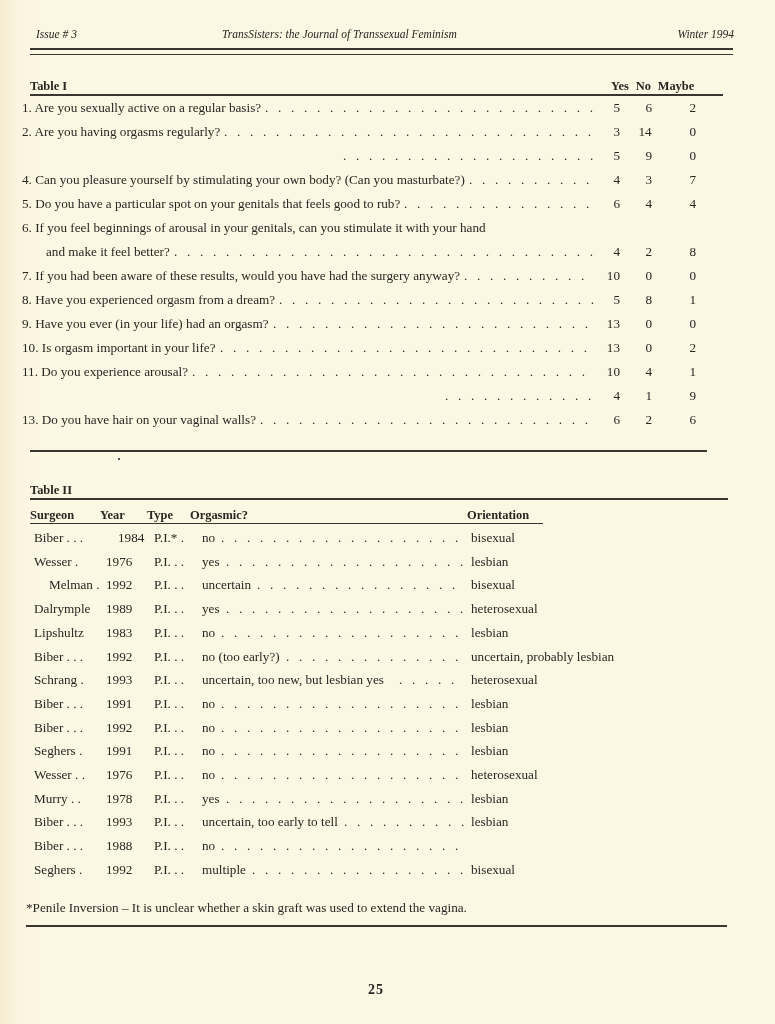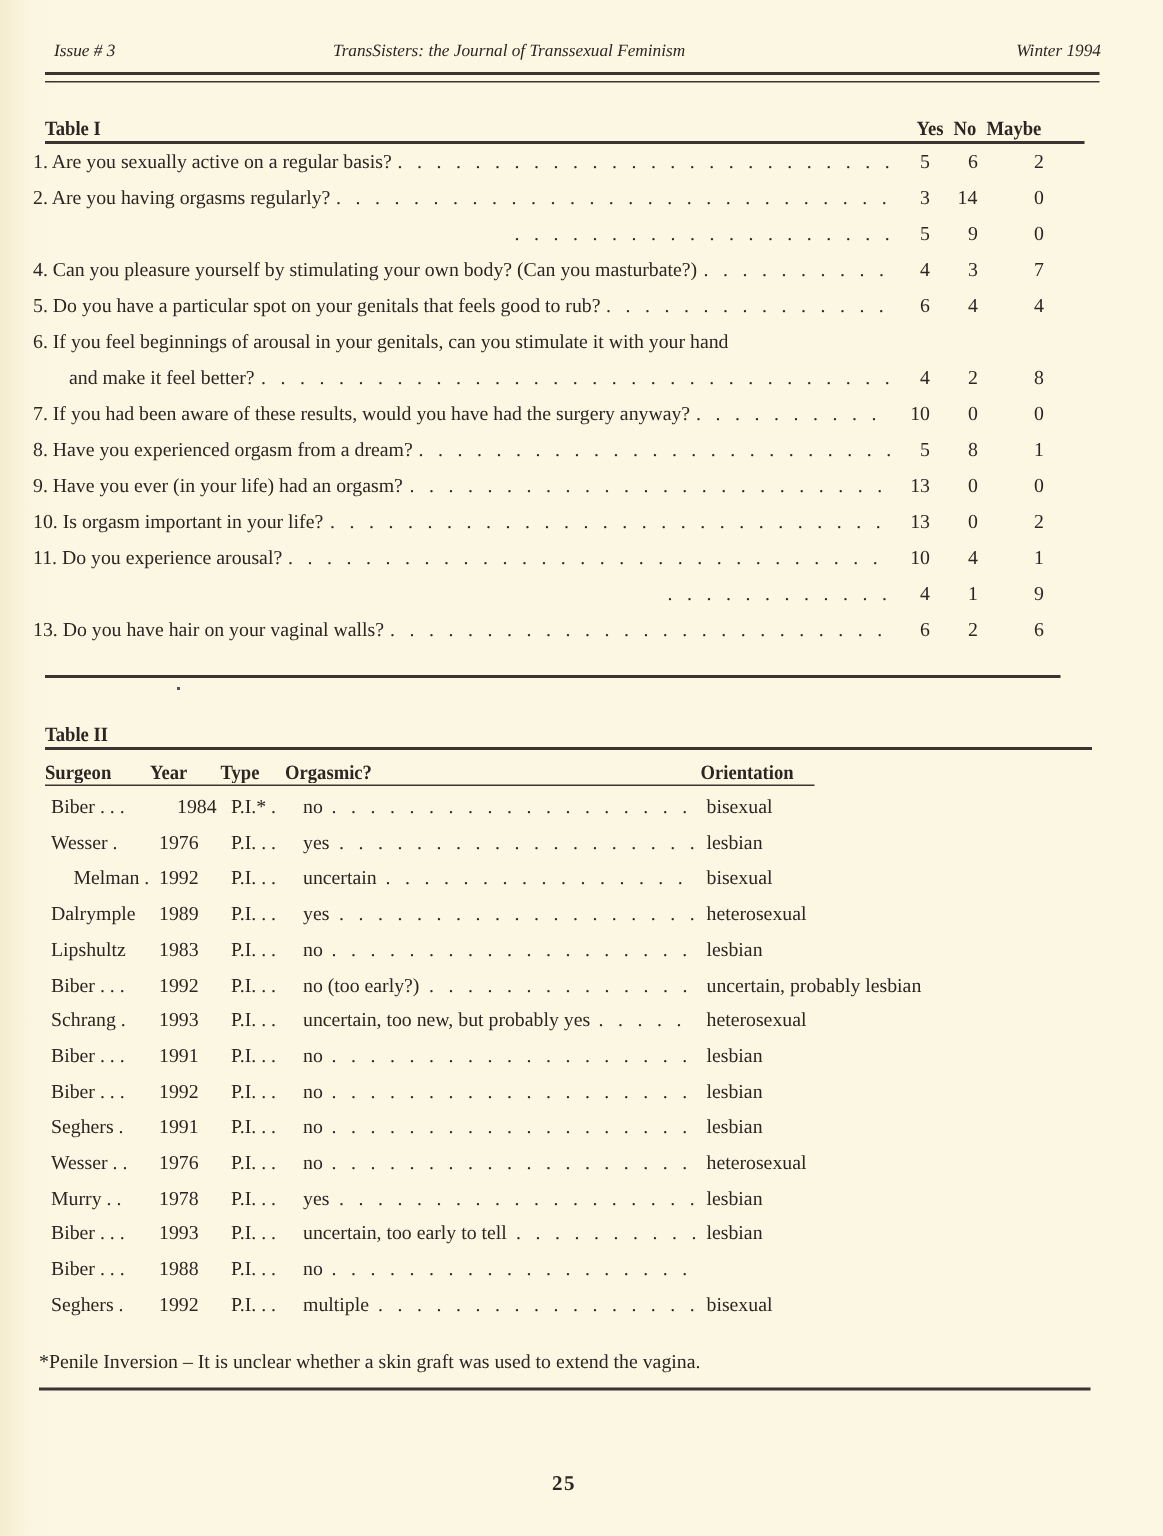--- a/index.html
+++ b/index.html
@@ -231,21 +231,21 @@
       <span style="left: 72px;">1992</span>
       <span style="left: 120px;">P.I. . .</span>
       <span style="left: 168px; text-align: center;">no (too early?)</span>
       <span class="sdots" style="left: 252px; width: 178px;"> . . . . . . . . . . . . . . . . . . . . . . . . . . . . . . . . . . . . . . . . . . . . .</span>
       <span style="left: 437px;">uncertain, probably lesbian</span>
     </div>
     <div class="s-row" style="top: 672.2px;">
       <span style="left: 0px;">Schrang .</span>
       <span style="left: 72px;">1993</span>
       <span style="left: 120px;">P.I. . .</span>
-      <span style="left: 168px;">uncertain, too new, but probably yes</span>
+      <span style="left: 168px;">uncertain, too new, but lesbian yes</span>
       <span class="sdots" style="left: 365px; width: 65px;"> . . . . . . . . . . . . . . . . . . . . . . . . . . . . . . . . . . . . . . . . . . . . .</span>
       <span style="left: 437px;">heterosexual</span>
     </div>
     <div class="s-row" style="top: 695.9px;">
       <span style="left: 0px;">Biber . . .</span>
       <span style="left: 72px;">1991</span>
       <span style="left: 120px;">P.I. . .</span>
       <span style="left: 168px;">no</span>
       <span class="sdots" style="left: 187px; width: 243px;"> . . . . . . . . . . . . . . . . . . . . . . . . . . . . . . . . . . . . . . . . . . . . .</span>
       <span style="left: 437px;">lesbian</span>

